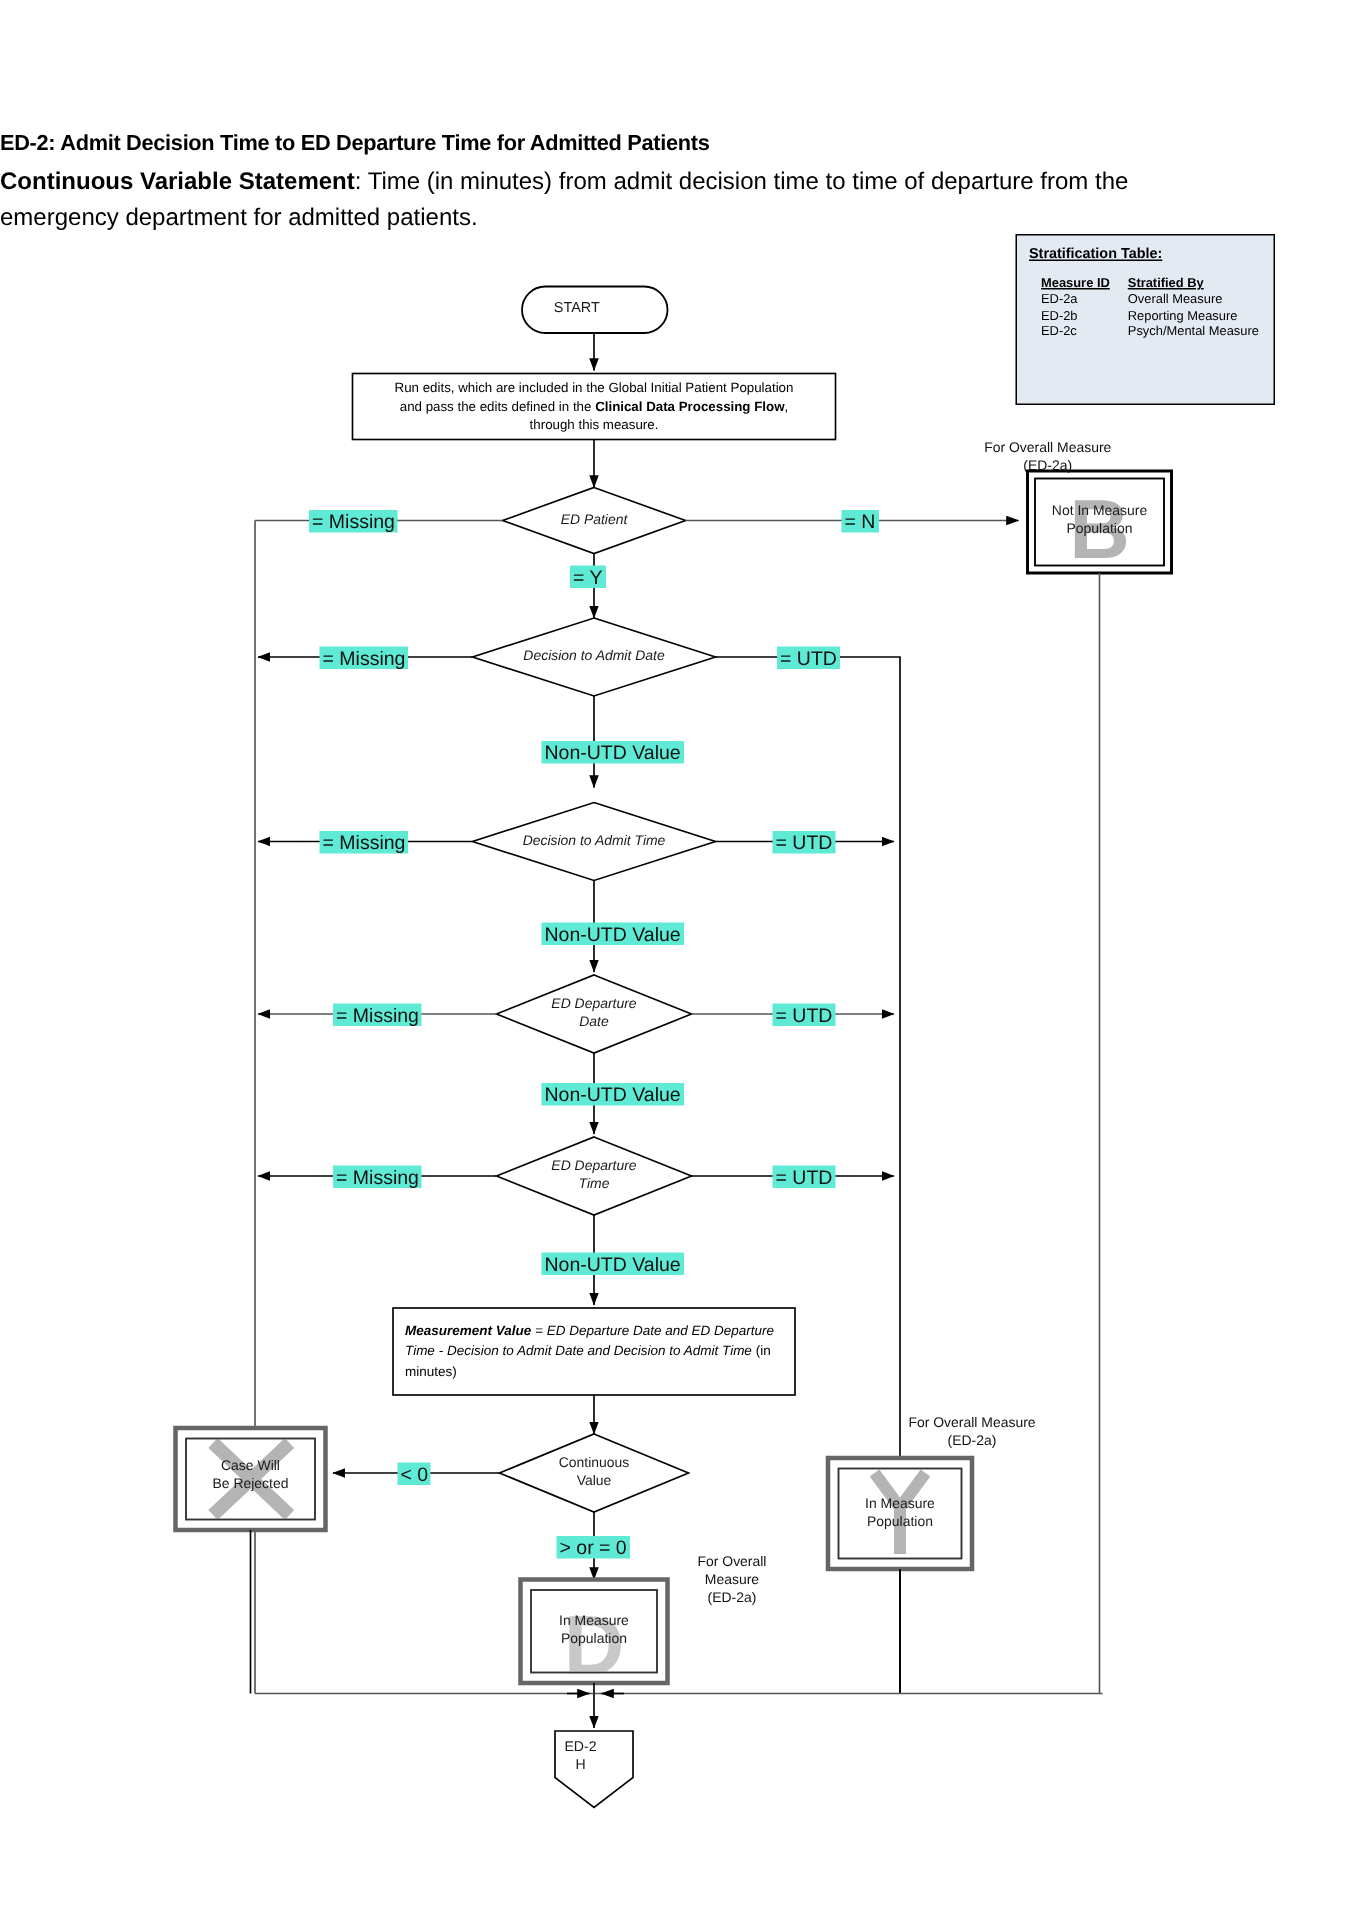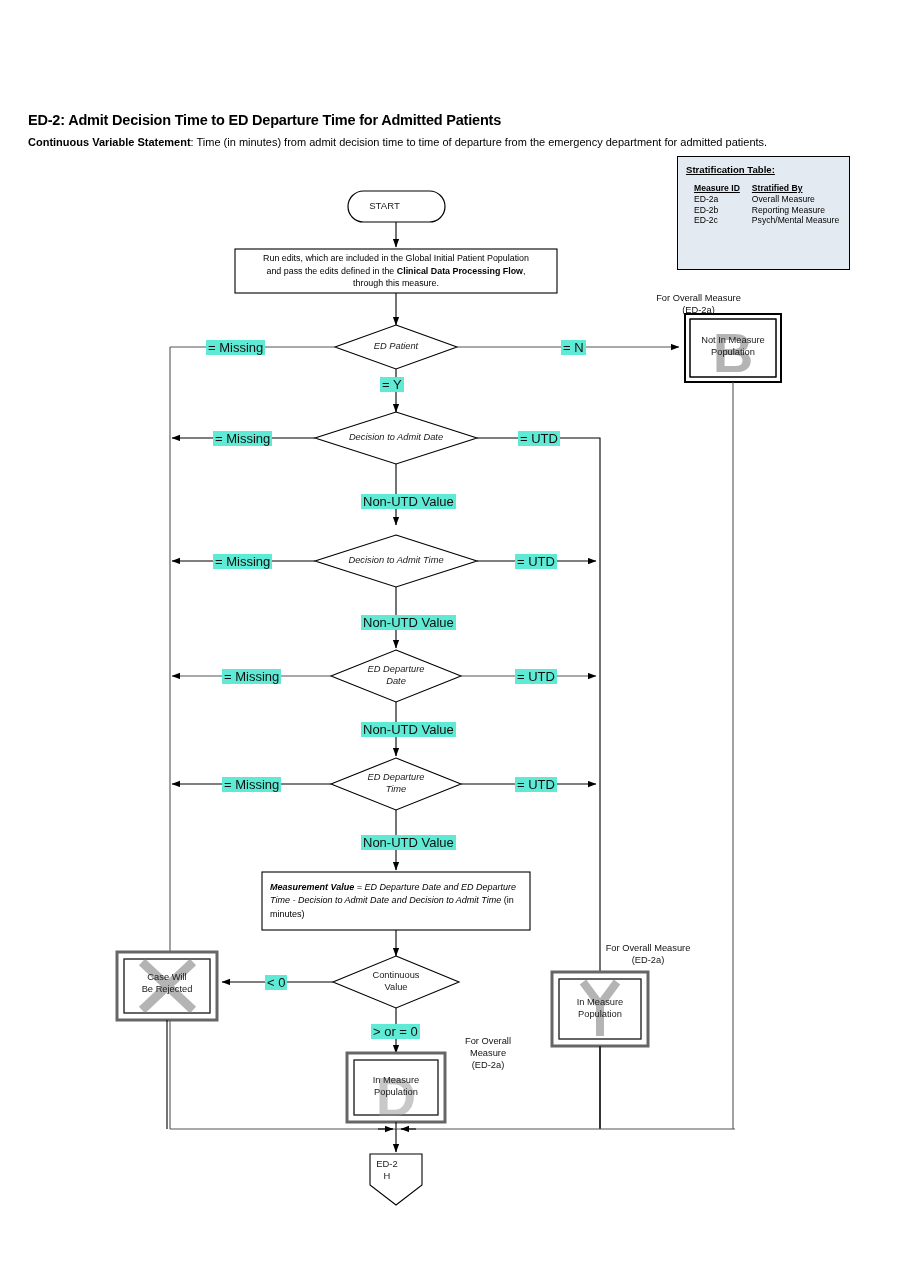--- a/index.html
+++ b/index.html
@@ -2,23 +2,23 @@
 <html><head>
 <meta charset="utf-8">
 <style>
   html,body{margin:0;padding:0;background:#fff;}
   body{width:900px;height:1286px;position:relative;
        font-family:"Liberation Sans",sans-serif;color:#000;
        -webkit-font-smoothing:antialiased;}
   #page{position:absolute;left:0;top:0;width:900px;height:1286px;overflow:hidden;}
 
   
-  #hdr{position:absolute;left:28px;top:88px;width:800px;margin-top:24px;}
+  #hdr{position:absolute;left:0;top:88px;width:800px;}
   #hdr .title{font-size:14.5px;font-weight:bold;letter-spacing:-0.2px;margin:0 0 6px 0;}
-  #hdr .subtitle{font-size:11px;line-height:1.52;max-width:790px;}
+  #hdr .subtitle{font-size:16px;line-height:1.52;max-width:790px;}
   #hdr .subtitle b{font-weight:bold;}
 
   
   #strat{position:absolute;left:677px;top:156px;width:173px;height:114px;
          border:1px solid #000;background:#e4eaf2;box-sizing:border-box;padding:7px 8px 0 8px;}
   #strat .st-title{font-size:9.6px;font-weight:bold;text-decoration:underline;margin-bottom:8px;}
   #strat table{border-collapse:collapse;font-size:8.6px;margin-left:8px;}
   #strat th{text-align:left;font-weight:bold;text-decoration:underline;padding:0 0 1px 0;font-size:8.6px;}
   #strat td{text-align:left;padding:0 0 0.5px 0;font-size:8.6px;white-space:nowrap;}
   #strat th.c1,#strat td.c1{padding-right:12px;}

